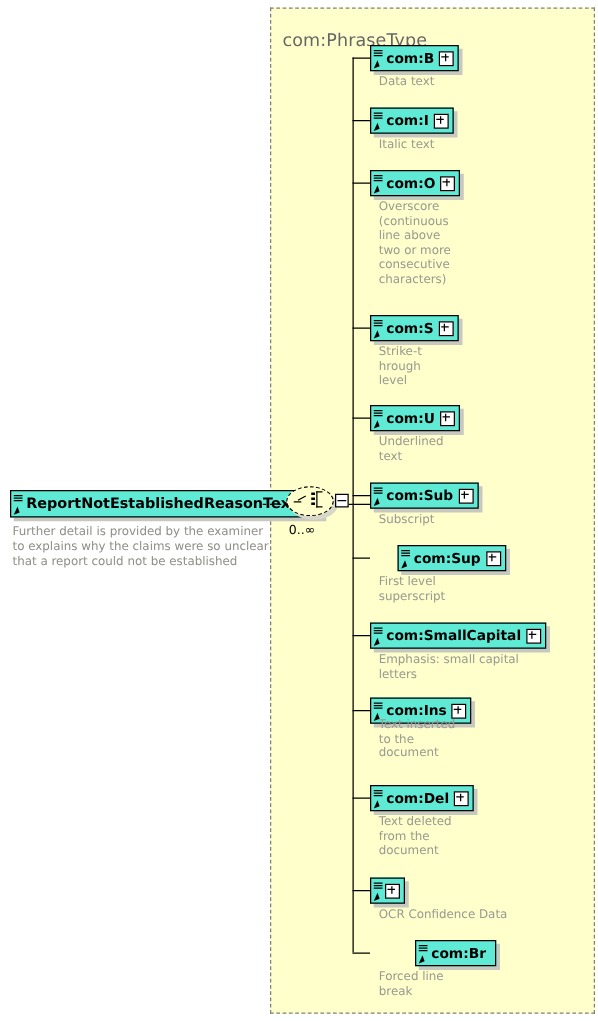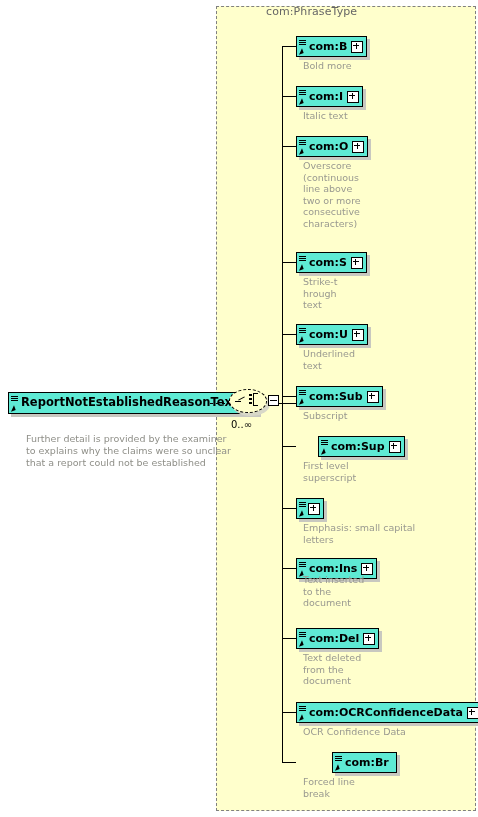--- a/index.html
+++ b/index.html
@@ -9,24 +9,23 @@
   }
 
   
   #type-panel{
     position:absolute;left:216px;top:6px;width:260px;height:805px;
     background:#ffffcc;
     border:1px dashed #808080;
     box-sizing:border-box;
   }
   #type-panel-title{
-    position:absolute;left:226px;top:5px;
-    font-size:11px;color:#666666;letter-spacing:.1px;
+    position:absolute;left:226px;top:25px;
+    font-size:14px;color:#666666;letter-spacing:.1px;
     white-space:nowrap;
-    margin-left:40px;
   }
 
   
   .vline{position:absolute;width:1px;background:#000;}
   .hline{position:absolute;height:1px;background:#000;}
 
   
   .node{position:absolute;}
   .ebox{
     position:relative;display:inline-flex;align-items:stretch;
@@ -71,22 +70,22 @@
   .desc{
     position:absolute;font-size:9.5px;color:#999990;line-height:11.5px;
     white-space:pre-line;
   }
 
   
   #root-node{position:absolute;left:8px;top:392px;}
   #root-node .ebox{height:22px;}
   #root-node .ebox .lbl{font-size:11.5px;}
   #root-desc{
-    position:absolute;left:26px;top:420px;width:205px;
-    font-size:9.5px;color:#8f8f88;line-height:12px;margin-top:13px;
+    position:absolute;left:10px;top:420px;width:205px;
+    font-size:9.5px;color:#8f8f88;line-height:12px;
   }
 
   
   #choice{
     position:absolute;left:229px;top:389px;width:46px;height:26px;
   }
   #choice .ell{
     position:absolute;left:0;top:0;width:38px;height:24px;
     border:1px dashed #000;border-radius:50%;
     background:#ffffcc;
@@ -169,21 +168,21 @@
     <div class="node" style="left: 296px; top: 36px;"><div class="ebox">
         <span class="glyph">
           <i></i>
           <i></i>
           <i></i>
           <b></b>
         </span>
         <span class="lbl">com:B</span>
         <span class="plus"></span>
       </div></div>
-    <div class="desc" style="left: 303px; top: 60px; width: 90px;">Bold more</div>
+    <div class="desc" style="left: 303px; top: 60px; width: 90px;">Data text</div>
     <div class="hline" style="left: 282px; top: 96px; width: 14px;"></div>
     <div class="node" style="left: 296px; top: 86px; border-radius: 11px;"><div class="ebox">
         <span class="glyph">
           <i></i>
           <i></i>
           <i></i>
           <b></b>
         </span>
         <span class="lbl">com:I</span>
         <span class="plus"></span>
@@ -212,21 +211,21 @@
           <i></i>
           <i></i>
           <i></i>
           <b></b>
         </span>
         <span class="lbl">com:S</span>
         <span class="plus"></span>
       </div></div>
     <div class="desc" style="left: 303px; top: 276px; width: 60px;">Strike-t
 hrough
-text</div>
+level</div>
     <div class="hline" style="left: 282px; top: 334px; width: 14px;"></div>
     <div class="node" style="left: 296px; top: 324px;"><div class="ebox">
         <span class="glyph">
           <i></i>
           <i></i>
           <i></i>
           <b></b>
         </span>
         <span class="lbl">com:U</span>
         <span class="plus"></span>
@@ -259,20 +258,21 @@
     <div class="desc" style="left: 303px; top: 460px; width: 85px;">First level
 superscript</div>
     <div class="hline" style="left: 282px; top: 508px; width: 14px;"></div>
     <div class="node" style="left: 296px; top: 498px;"><div class="ebox">
         <span class="glyph">
           <i></i>
           <i></i>
           <i></i>
           <b></b>
         </span>
+        <span class="lbl">com:SmallCapital</span>
         <span class="plus"></span>
       </div></div>
     <div class="desc" style="left: 303px; top: 522px; width: 130px;">Emphasis: small capital
 letters</div>
     <div class="hline" style="left: 282px; top: 568px; width: 14px;"></div>
     <div class="node" style="left: 296px; top: 558px; text-align: center;"><div class="ebox">
         <span class="glyph">
           <i></i>
           <i></i>
           <i></i>
@@ -299,21 +299,20 @@
 from the
 document</div>
     <div class="hline" style="left: 282px; top: 712px; width: 14px;"></div>
     <div class="node" style="left: 296px; top: 702px;"><div class="ebox">
         <span class="glyph">
           <i></i>
           <i></i>
           <i></i>
           <b></b>
         </span>
-        <span class="lbl">com:OCRConfidenceData</span>
         <span class="plus"></span>
       </div></div>
     <div class="desc" style="left: 303px; top: 726px; width: 160px;">OCR Confidence Data</div>
     <div class="hline" style="left: 282px; top: 762px; width: 14px;"></div>
     <div class="node" style="left: 296px; top: 752px; padding-left: 36px;"><div class="ebox" style="padding-right: 3px;">
         <span class="glyph">
           <i></i>
           <i></i>
           <i></i>
           <b></b>

